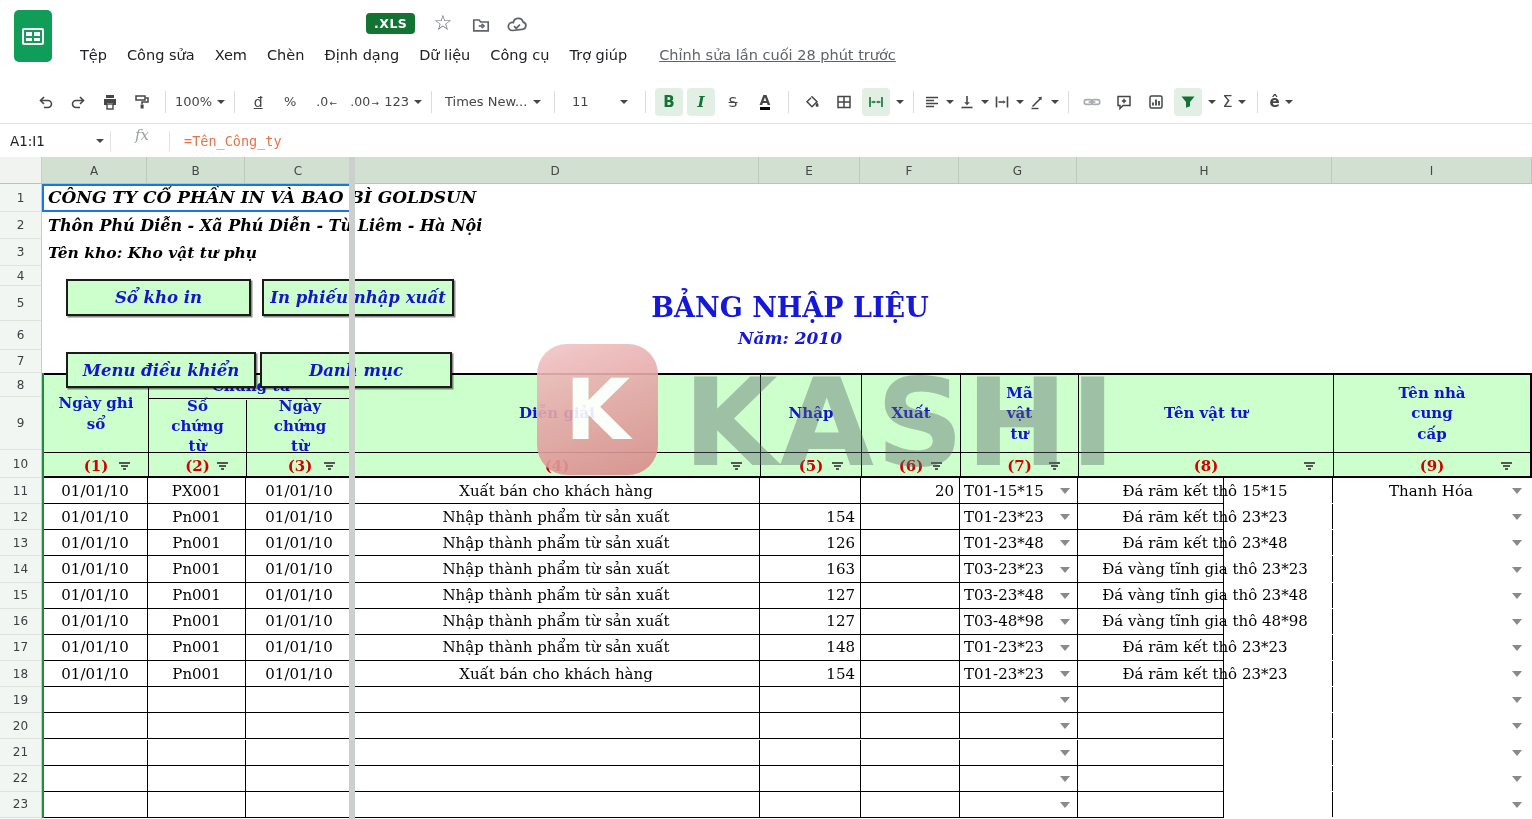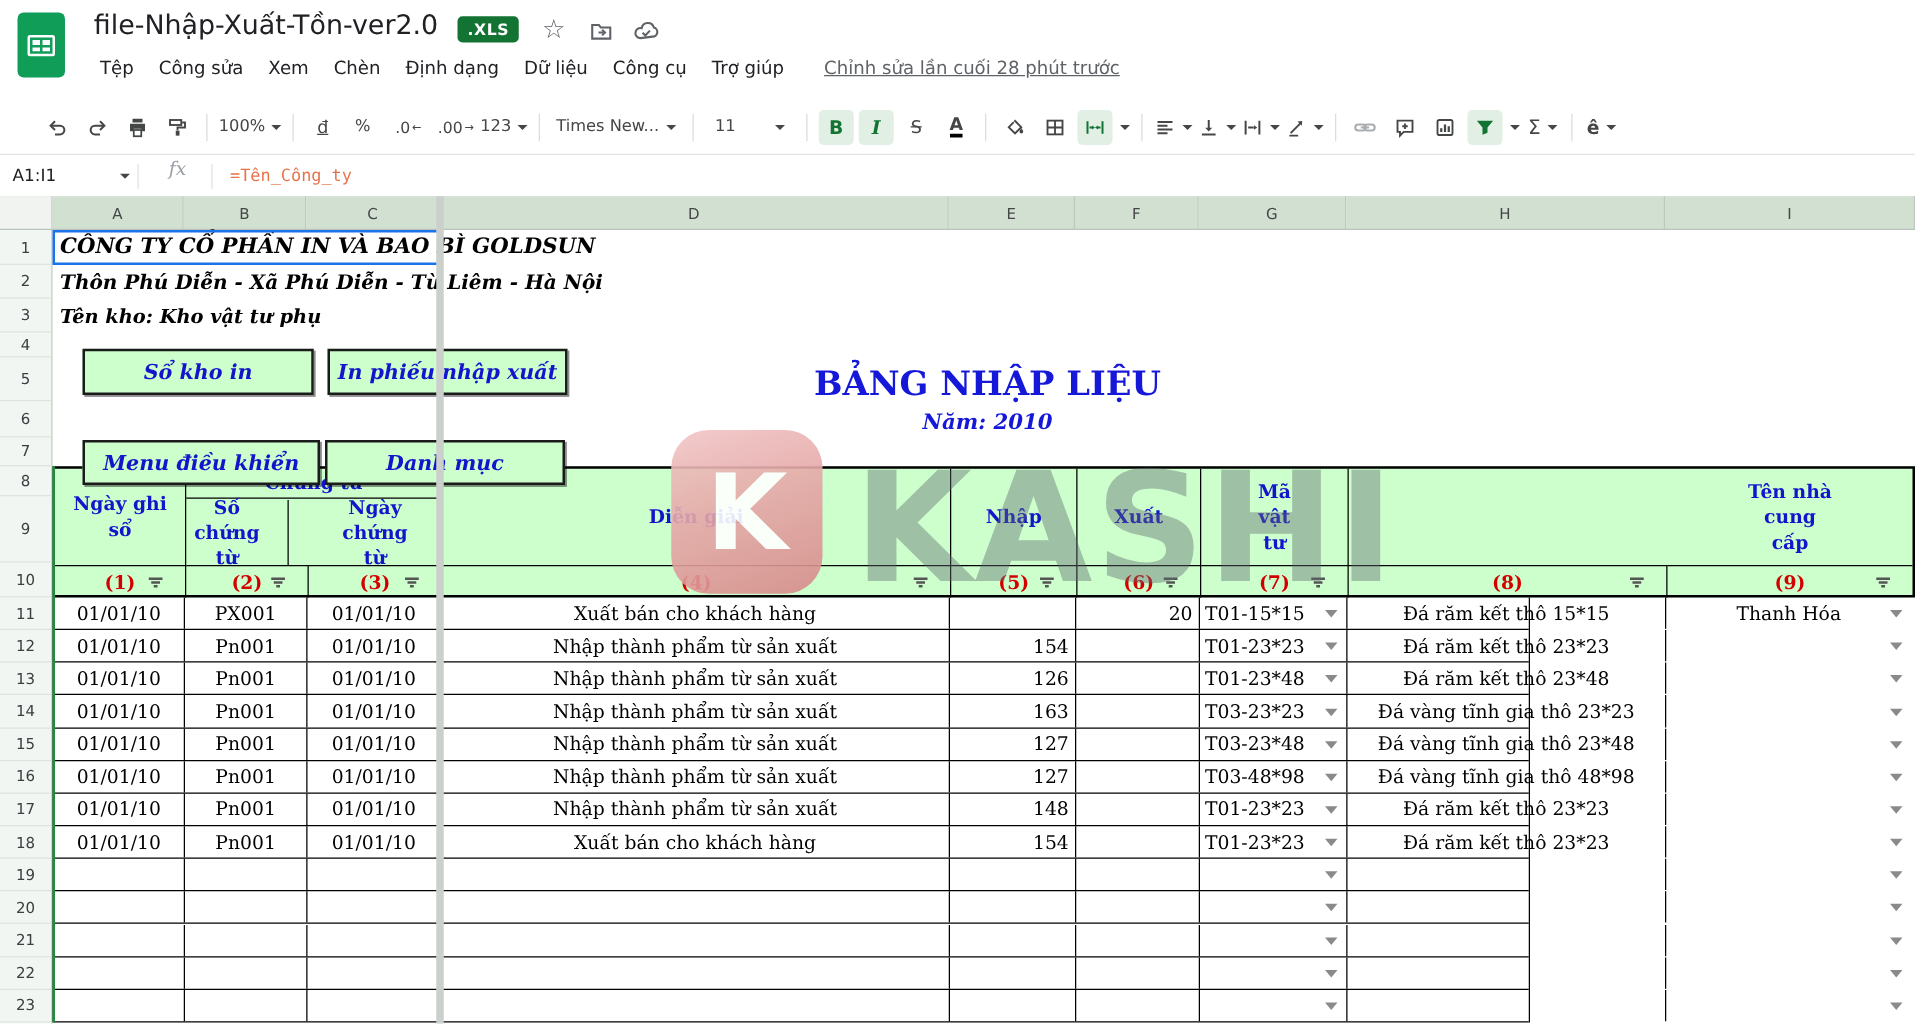--- a/index.html
+++ b/index.html
@@ -106,21 +106,20 @@
 
 <div id="topbar">
   <div id="logo">
       <div class="lgrid">
         <div></div>
         <div></div>
         <div></div>
         <div></div>
       </div>
     </div>
-  <div id="doc-title">file-Nhập-Xuất-Tồn-ver2.0</div>
   <div id="xls-badge">.XLS</div>
   <div class="tb-ico" id="star-ico">☆</div>
   <div class="tb-ico" id="folder-ico">
     <svg width="20" height="20" viewBox="0 0 18 18">
         <path d="M2.5 4.5h4.8l1.4 1.8h6.8v8H2.5z" fill="none" stroke="#5f6368" stroke-width="1.5"></path>
         <path d="M7 9.9h3.6" stroke="#5f6368" stroke-width="1.5" fill="none"></path>
         <path d="M9.6 7.9l2.1 2-2.1 2" stroke="#5f6368" stroke-width="1.5" fill="none"></path>
       </svg>
   </div>
   <div class="tb-ico" id="cloud-ico">
@@ -378,37 +377,40 @@
 <div id="sheet-title" class="serif">BẢNG NHẬP LIỆU</div>
 <div id="sheet-subtitle" class="serif">Năm: 2010</div>
 
 <div id="thead">
   <div class="hcell" style="left:0;top:0;width:105px;height:77px;">
       <span style="max-width:80px;">Ngày ghi sổ</span>
     </div>
   <div class="hcell" style="left:105px;top:0;width:205px;height:24px;border-bottom:1px solid #000;">
       <span>Chứng từ</span>
     </div>
-  <div class="hcell" style="left:89px;top:25px;width:98px;height:52px;">
+  <div class="hcell" style="left:105px;top:25px;width:98px;height:52px;">
       <span style="max-width:70px;">Số chứng từ</span>
     </div>
   <div class="hcell" style="left:203px;top:25px;width:107px;height:52px;">
       <span style="max-width:75px;">Ngày chứng từ</span>
     </div>
   <div class="hcell" style="left:310px;top:0;width:407px;height:77px;">
       <span>Diễn giải</span>
     </div>
   <div class="hcell" style="left:717px;top:0;width:101px;height:77px;">
       <span>Nhập</span>
     </div>
   <div class="hcell" style="left:818px;top:0;width:99px;height:77px;">
       <span>Xuất</span>
     </div>
   <div class="hcell" style="left:917px;top:0;width:118px;height:77px;">
       <span style="max-width:45px;">Mã vật tư</span>
+    </div>
+  <div class="hcell" style="left:1035px;top:0;width:255px;height:77px;">
+      <span>Tên vật tư</span>
     </div>
   <div class="hcell" style="left:1290px;top:0;width:196px;height:77px;border-right:none;">
       <span style="max-width:75px;">Tên nhà cung cấp</span>
     </div>
   <div id="filter-cells">
       <div class="fcell" style="left: 0px; width: 105px;">
         <span>(1)</span>
         <span class="filter-ico">
           <i></i>
           <i></i>

